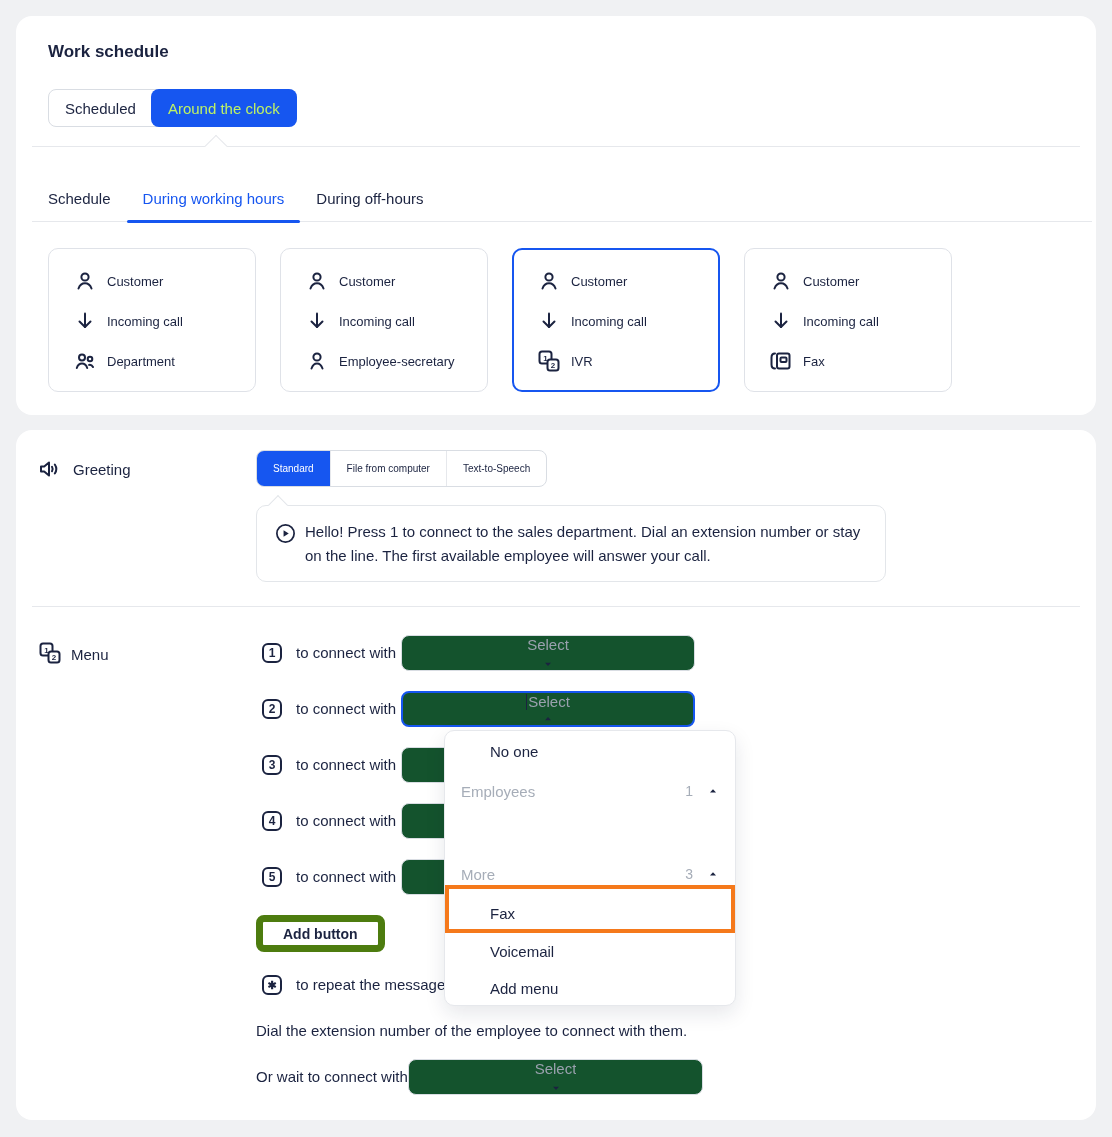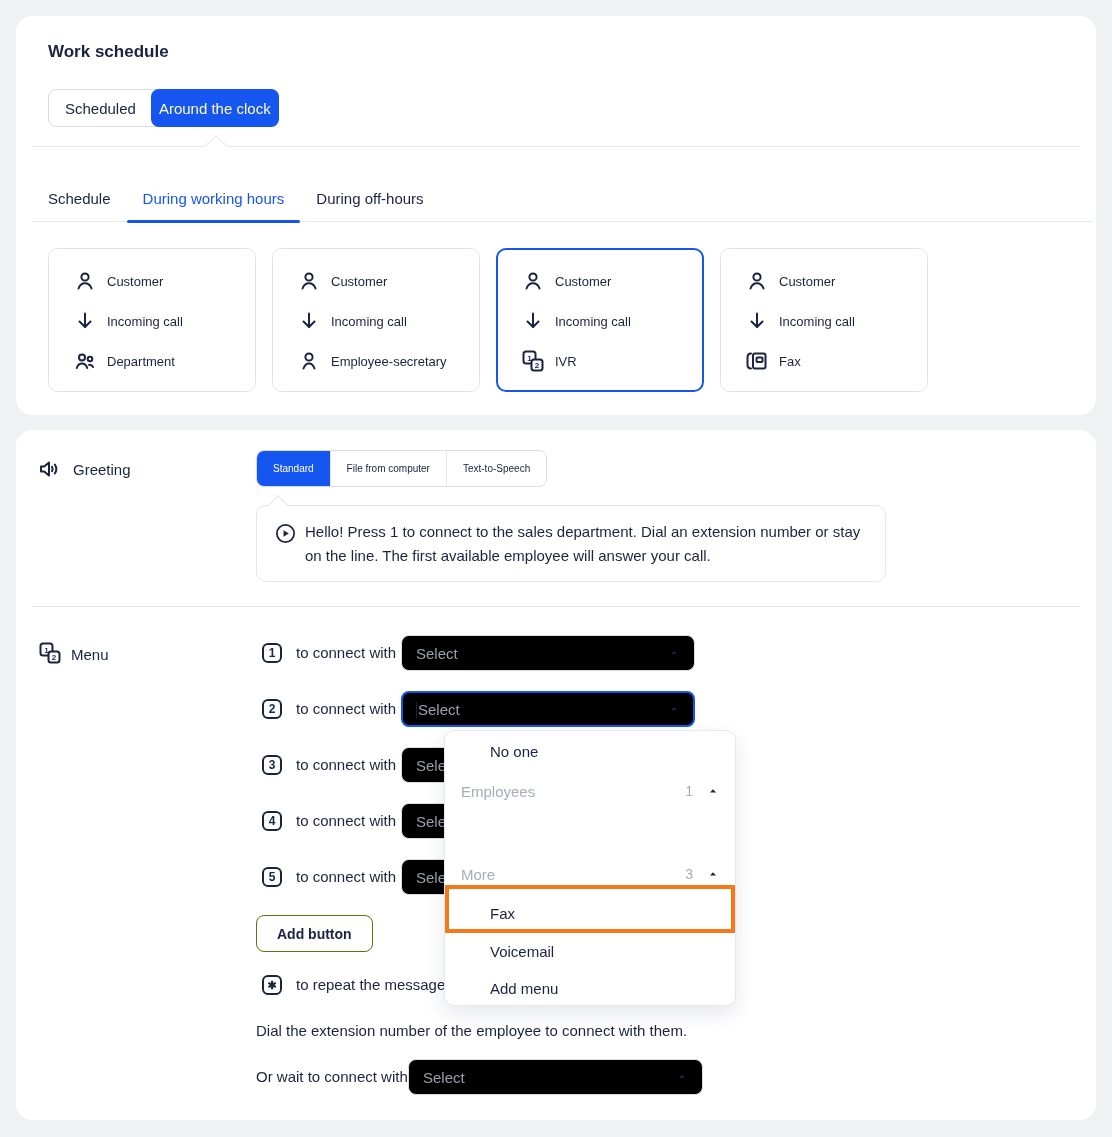--- a/index.html
+++ b/index.html
@@ -11,32 +11,32 @@
   }
   .panel { position:absolute; left:16px; width:1080px; background:#fff; border-radius:16px; }
   #panel-top { top:16px; height:399px; }
   #panel-bottom { top:430px; height:690px; }
 
   
   .page-title { position:absolute; left:32px; top:26px; margin:0; font-size:17px; font-weight:bold; }
 
   .mode-toggle { position:absolute; left:32px; top:73px; height:38px; display:flex; border:1px solid #D9DDE3; border-radius:8px; background:#fff; }
   .mode-opt { border:none; background:none; font-family:inherit; font-size:15px; color:#1B2340; padding:0 16px; cursor:pointer; border-radius:8px; }
-  .mode-opt.active { background:#1656F0; color:#fef9c3; margin:-1px; padding:0 8px; }
+  .mode-opt.active { background:#1656F0; color:#bef264; margin:-1px; padding:0 17px; }
 
   .top-divider { position:absolute; top:130px; left:16px; width:1048px; border-top:1px solid #E6E8EC; }
   .notch { position:absolute; top:-9px; left:176px; width:16px; height:16px; background:#fff;
            border-top:1px solid #E6E8EC; border-left:1px solid #E6E8EC; transform:rotate(45deg); }
 
   .tabs { position:absolute; top:160px; left:16px; right:4px; height:46px; border-bottom:1px solid #E6E8EC; display:flex; }
   .tab { position:relative; border:none; background:none; font-family:inherit; font-size:15px; color:#1B2340; padding:0 16px; line-height:44px; cursor:pointer; }
   .tab.active { color:#1656F0; }
   .tab.active::after { content:""; position:absolute; left:0; right:0; bottom:-2px; height:3px; background:#1656F0; border-radius:2px; }
 
-  .cards { position:absolute; top:232px; left:32px; display:flex; gap:16px; }
+  .cards { position:absolute; top:232px; left:32px; display:flex; gap:24px; }
   .card { width:208px; height:144px; border:1px solid #DFE2E8; border-radius:10px; padding:20px 0 0 24px; background:#fff; cursor:pointer; }
   .card.selected { border:2px solid #1656F0; padding:19px 0 0 23px; }
   .step { display:flex; align-items:center; gap:10px; height:24px; margin-bottom:16px; }
   .step svg { width:24px; height:24px; flex:none; }
   .step-label { font-size:13px; }
 
   svg.ic { stroke:#1B2340; fill:none; stroke-width:2; stroke-linecap:round; stroke-linejoin:round; }
   svg.ic .fillnavy { fill:#1B2340; stroke:none; }
   svg.ic text { fill:#1B2340; stroke:none; font-family:"Liberation Sans",sans-serif; font-weight:bold; font-size:8px; }
 
@@ -60,29 +60,29 @@
   .menu-icon { position:absolute; left:22px; top:211px; }
   .menu-label { position:absolute; left:55px; top:216px; font-size:15px; }
 
   .menu-row { position:absolute; left:246px; width:455px; height:36px; }
   .r1{top:205px;} .r2{top:261px;} .r3{top:317px;} .r4{top:373px;} .r5{top:429px;} .r-star{top:537px;}
   .key-badge { position:absolute; left:0; top:8px; width:20px; height:20px; border:2px solid #1B2340; border-radius:6px;
                font-size:12px; font-weight:bold; text-align:center; line-height:16px; background:#fff; }
   .key-badge.star { font-size:11px; line-height:17px; }
   .row-text { position:absolute; left:34px; top:0; line-height:36px; font-size:15px; white-space:nowrap; }
   .select { position:absolute; left:139px; top:0; width:294px; height:36px; border:1px solid #D9DDE3; border-radius:8px;
-            display:flex; align-items:center; padding:0 14px; background:#000000; cursor:pointer; }
+            display:flex; align-items:center; padding:0 14px; background:#14532d; cursor:pointer;flex-direction:column; }
   .select .ph { color:#9AA1AE; font-size:15px; flex:1; white-space:nowrap; overflow:hidden; }
   .select.focused { border:2px solid #1656F0; padding:0 13px; }
   .cursorbar { display:inline-block; width:0; border-left:1.5px solid #1B2340; height:16px; vertical-align:-3px; margin-right:1px; }
   .caret svg { display:block; width:12px; height:12px; }
   .caret path { fill:#1B2340; }
 
   .add-btn { position:absolute; left:240px; top:485px; height:37px; padding:0 20px; font-family:inherit; font-size:14px; font-weight:bold;
-             color:#1B2340; background:#fff; border:1px solid #4d7c0f; border-radius:8px; cursor:pointer; }
+             color:#1B2340; background:#fff; border:7px solid #4d7c0f; border-radius:8px; cursor:pointer; }
 
   .hint { position:absolute; left:240px; top:592px; font-size:15px; }
 
   .wait-row { position:absolute; left:240px; top:629px; height:36px; width:470px; }
   .wait-label { position:absolute; left:0; top:0; line-height:36px; font-size:15px; white-space:nowrap; }
   .wait-row .select { left:152px; width:295px; }
 
   .trash { position:absolute; left:696px; top:432px; width:20px; height:26px; z-index:5; cursor:pointer; }
   .trash svg { stroke:#E0123C; fill:none; stroke-width:2; stroke-linecap:round; stroke-linejoin:round; width:20px; height:26px; }
 

